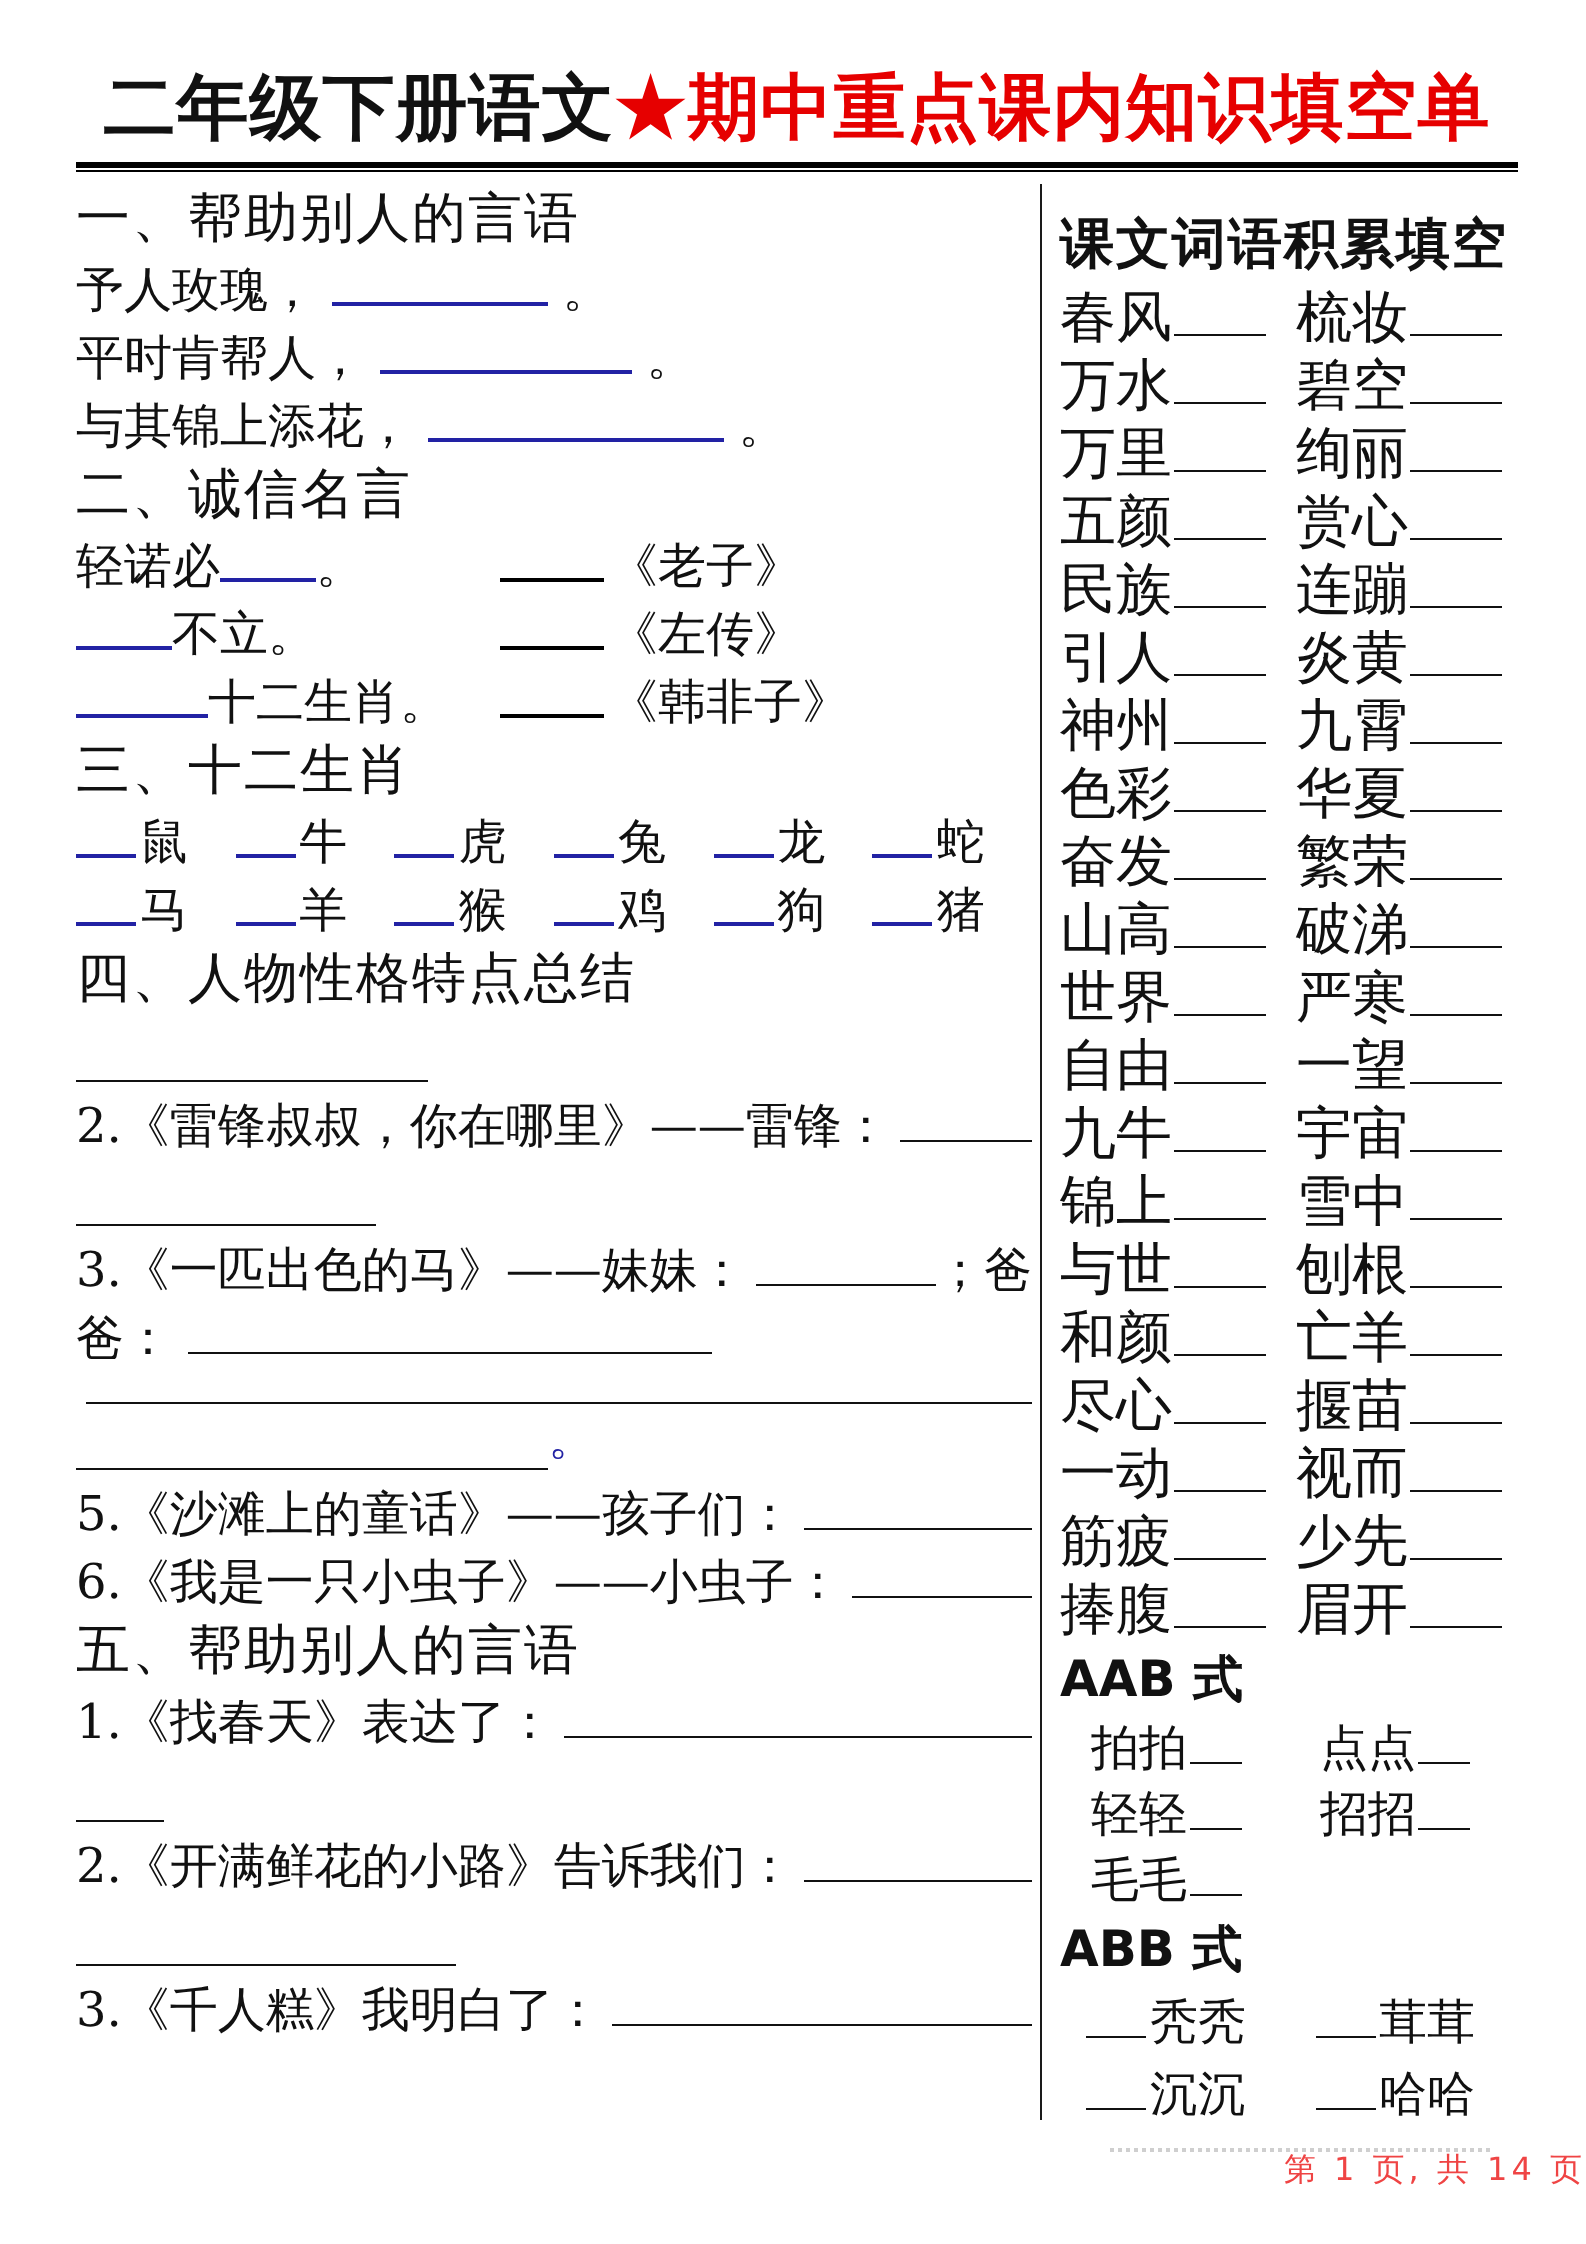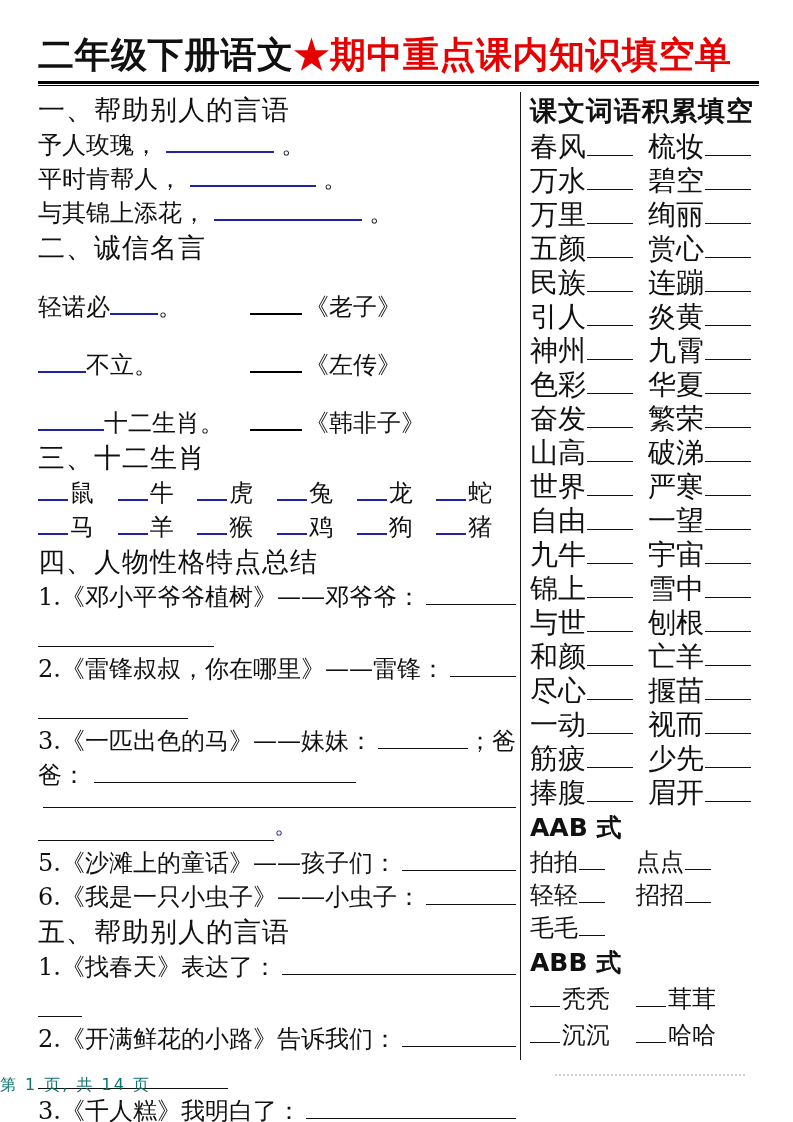--- a/index.html
+++ b/index.html
@@ -16,33 +16,34 @@
     padding: 30px 34px 0 38px;
     overflow: hidden;
   }
   
   .title {
     font-size: 36px;
     font-weight: bold;
     white-space: nowrap;
     letter-spacing: 0.5px;
     line-height: 48px;
+    text-align: center;
   }
   .title .red { color: #e60000; }
   .title-rule {
     margin-top: 3px;
     height: 5px;
     border-top: 3px solid #000;
     border-bottom: 1.5px solid #000;
   }
   
   .main { display: flex; margin-top: 6px; height: 968px; }
   .col-left { width: 482px; padding-right: 4px; }
   .divider { width: 0; border-left: 1.8px solid #1a1a1a; }
-  .col-right { flex: 1; padding-left: 9px; }
+  .col-right { flex: 1; padding-left: 9px; margin-top: 12px; }
 
   .sec-heading {
     font-size: 27px; font-weight: normal;
     line-height: 36px; letter-spacing: 1px;
     white-space: nowrap;
   }
   .line {
     font-size: 24px; line-height: 34px;
     white-space: nowrap;
   }
@@ -50,21 +51,21 @@
     display: inline-block;
     height: 16px;
     border-bottom: 1.8px solid #111;
     vertical-align: baseline;
   }
   .blank.blue { border-bottom: 2.4px solid #2222a4; }
   .bluedot { color: #2222a4; }
 
   
   .s2line { display: flex; align-items: baseline; }
-  .s2first { width: 212px; margin-top: 24px; }
+  .s2first { width: 212px; }
   .dashline {
     display: inline-block; width: 52px; height: 11px;
     border-bottom: 2.2px solid #000; margin-right: 3px;
   }
   
   .zodiac {
     display: grid; grid-template-columns: repeat(6, 1fr);
     font-size: 24px; line-height: 34px;
   }
   .zcell { white-space: nowrap; }
@@ -81,31 +82,31 @@
   .pairrow { display: flex; font-size: 28px; line-height: 34px; }
   .pcell { width: 118px; white-space: nowrap; }
   .pcell + .pcell { width: auto; }
   .pb { width: 46px; margin-left: 1px; }
   .grp-label { font-size: 25px; font-weight: bold; line-height: 36px; }
   .grp-label .latin { font-family: "DejaVu Sans", sans-serif; }
   .aabgrid, .abbgrid {
     display: grid; grid-template-columns: 106px 1fr;
     font-size: 24px; line-height: 33px;
   }
-  .acell, .bcell { white-space: nowrap; }
+  .acell, .bcell { white-space: nowrap; text-align: center; }
   .ab { width: 26px; margin-left: 1px; }
   .bb { width: 30px; margin-right: 2px; }
   .abbgrid { line-height: 36px; }
   
   .footer {
     position: absolute; left: 0; bottom: 26px; width: 100%;
-    text-align: left;
+    text-align: right;
     font-size: 16px; letter-spacing: 2px;
     font-family: "DejaVu Sans", "Liberation Sans", sans-serif;
-    color: #0f766e;
+    color: #ef4444;
   }
   .watermark {
     position: absolute; right: 48px; bottom: 46px;
     width: 190px; height: 0;
     border-top: 2px dotted #c4c4c4;
     opacity: 0.8;
   }
 </style>
 </head>
 <body>
@@ -183,24 +184,20 @@
           <span class="zcell"><span class="blank blue zb"></span><span>猴</span></span>
 
           <span class="zcell"><span class="blank blue zb"></span><span>鸡</span></span>
 
           <span class="zcell"><span class="blank blue zb"></span><span>狗</span></span>
 
           <span class="zcell"><span class="blank blue zb"></span><span>猪</span></span>
         </div>
 
       <div class="sec-heading">四、人物性格特点总结</div>
-      <div class="line fill">
-        <span>1.《邓小平爷爷植树》——邓爷爷：</span>
-        <span class="blank grow"></span>
-      </div>
       <div class="cont">
         <span class="blank" style="width:176px"></span>
       </div>
       <div class="line fill">
         <span>2.《雷锋叔叔，你在哪里》——雷锋：</span>
         <span class="blank grow"></span>
       </div>
       <div class="cont">
         <span class="blank" style="width:150px"></span>
       </div>

